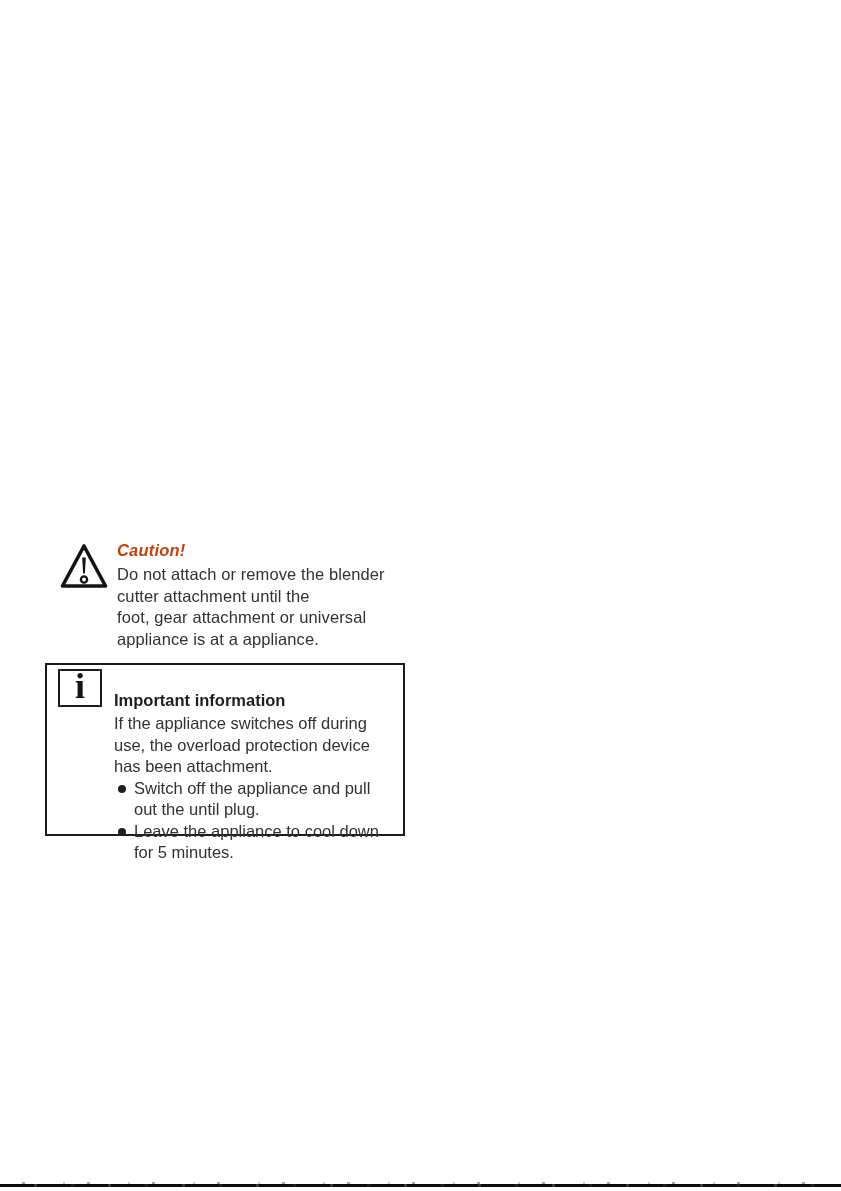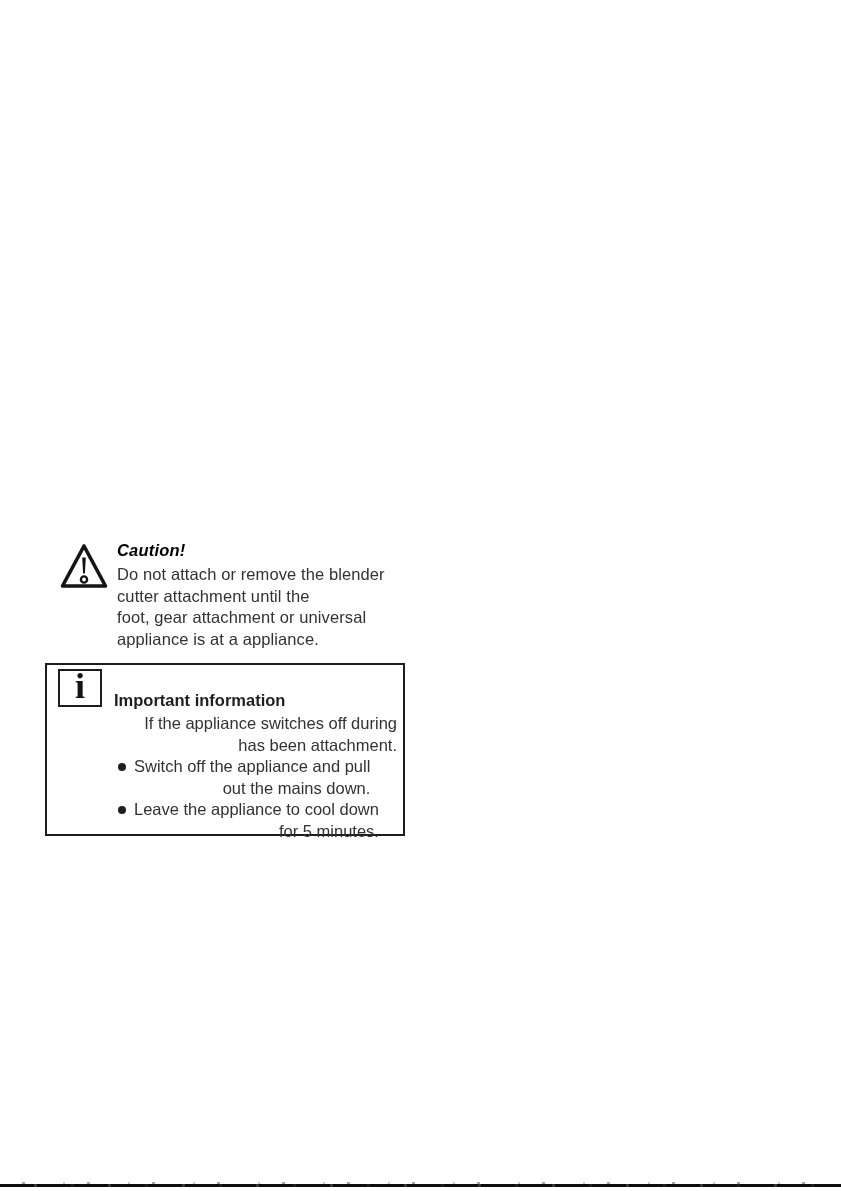--- a/index.html
+++ b/index.html
@@ -34,21 +34,21 @@
   .caution-text {
     margin-left: 9px;
     padding-top: 1px;
   }
   .caution-title {
     font-size: 16.5px;
     font-weight: bold;
     font-style: italic;
     line-height: 22px;
     letter-spacing: 0.2px;
-    color: #000000;
+    color: #c2410c;
     margin-bottom: 3px;
   }
   .caution-line {
     font-size: 16.5px;
     line-height: 21.7px;
     letter-spacing: 0.1px;
     color: #323232;
     white-space: nowrap;
   }
 
@@ -96,21 +96,20 @@
     line-height: 22px;
     color: #1e1e1e;
     margin-bottom: 2px;
     white-space: nowrap;
   }
   .important-line {
     font-size: 16.5px;
     line-height: 21.5px;
     color: #323232;
     white-space: nowrap;
-    text-align: right;
   }
   .bullet-item {
     display: flex;
     align-items: flex-start;
     margin-top: 0;
   }
   .bullet-marker {
     flex: 0 0 8px;
     width: 8px;
     height: 8px;
@@ -176,27 +175,28 @@
   </div>
 </div>
 
 <div class="important-box">
   <div class="info-icon-box">
     <span class="info-icon-glyph">i</span>
   </div>
   <div class="important-content">
     <div class="important-title">Important information</div>
     <div class="important-line">If the appliance switches off during</div>
+    <div class="important-line">use, the overload protection device</div>
     <div class="important-line">has been attachment.</div>
 
     <div class="bullet-item">
       <span class="bullet-marker"></span>
       <div class="bullet-lines">
         <div class="important-line">Switch off the appliance and pull</div>
-        <div class="important-line">out the mains down.</div>
+        <div class="important-line">out the until plug.</div>
       </div>
     </div>
 
     <div class="bullet-item">
       <span class="bullet-marker"></span>
       <div class="bullet-lines">
         <div class="important-line">Leave the appliance to cool down</div>
         <div class="important-line">for 5 minutes.</div>
       </div>
     </div>

